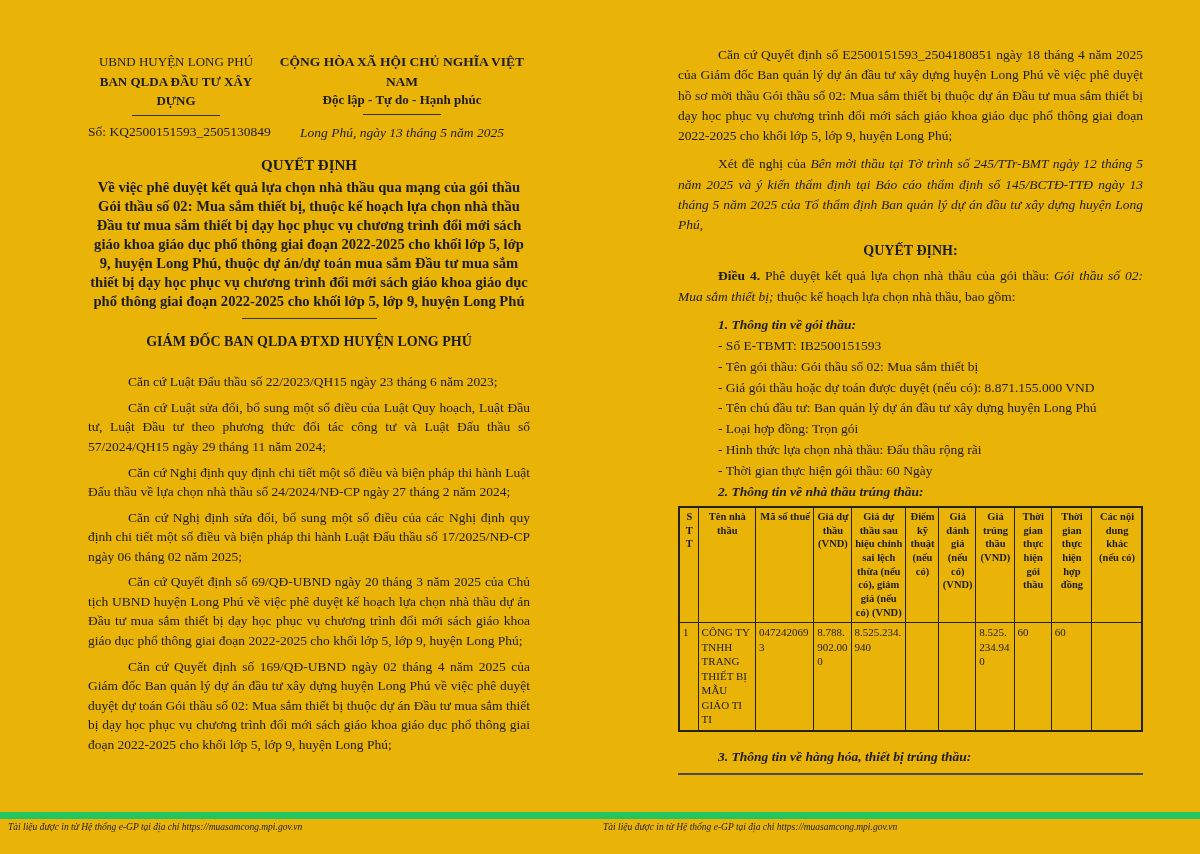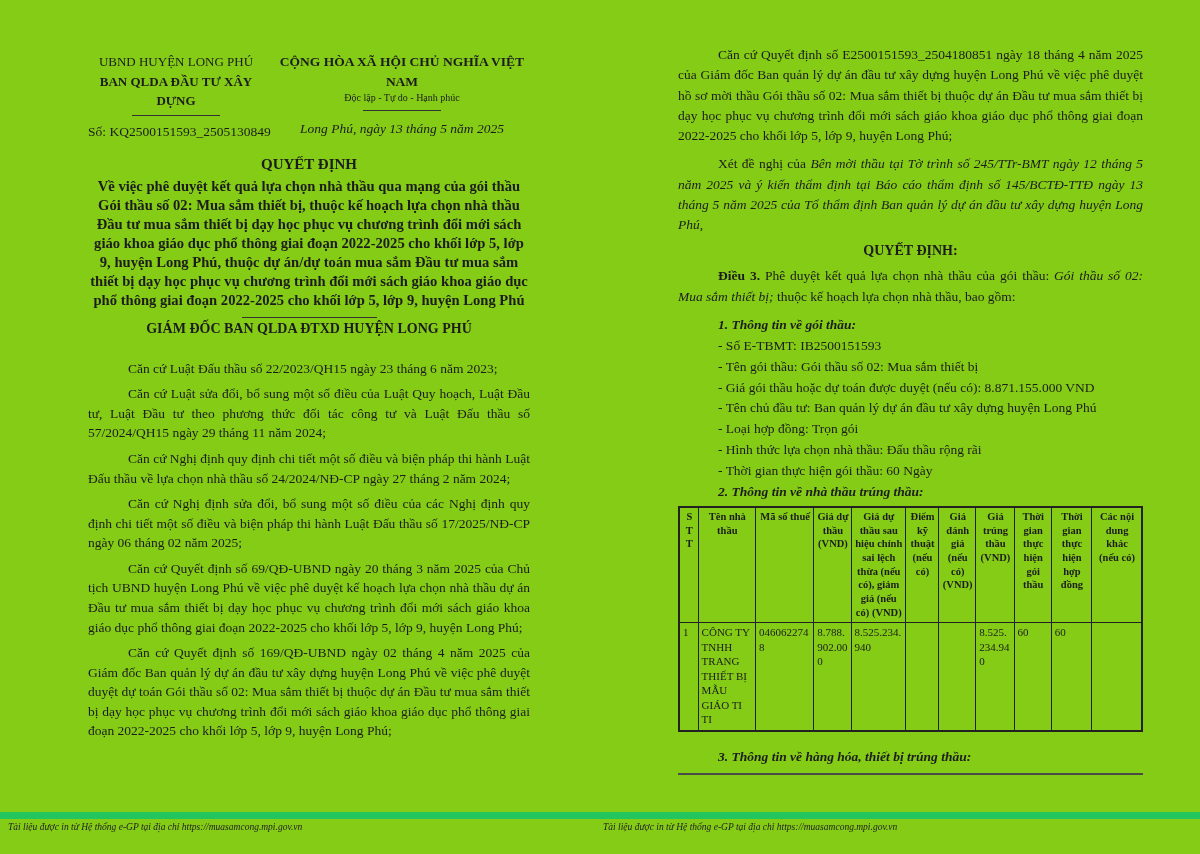--- a/index.html
+++ b/index.html
@@ -3,42 +3,42 @@
 <meta charset="utf-8">
 <style>
   * { box-sizing: border-box; }
   html, body { margin: 0; padding: 0; }
   body {
     width: 1200px; height: 854px; overflow: hidden;
     background: #ffffff; color: #1c1c1c;
     font-family: "Liberation Serif", "DejaVu Serif", serif;
   }
   .canvas { position: relative; width: 1200px; height: 854px; display: flex; }
-  .page { position: relative; width: 600px; height: 854px; background: #84cc16; }
+  .page { position: relative; width: 600px; height: 854px; background: #eab308; }
   .page-1 { padding: 52px 70px 0 88px; }
   .page-2 { padding: 45px 57px 0 78px; }
 
   
   .hdr { display: flex; }
   .hdr-left { width: 176px; text-align: center; flex: none; }
   .hdr-right { flex: 1; text-align: center; padding-left: 10px; }
   .org-line1 { font-size: 13px; line-height: 1.5; }
   .org-line2 { font-size: 13px; font-weight: bold; line-height: 1.5; }
   .rule-sm { border-top: 1px solid #333; height: 0; margin: 4px auto 0; }
   .rule-org { width: 88px; }
   .rule-nat { width: 78px; }
   .doc-number { font-size: 13.5px; text-align: left; margin-top: 8px; white-space: nowrap; }
   .nat-line1 { font-size: 13.5px; font-weight: bold; line-height: 1.45; }
-  .nat-line2 { font-size: 10px; font-weight: normal; line-height: 1.45; }
+  .nat-line2 { font-size: 13px; font-weight: bold; line-height: 1.45; }
   .date-line { font-size: 13.5px; font-style: italic; margin-top: 10px; }
 
   .h-decision { text-align: center; font-weight: bold; font-size: 15px; margin-top: 15px; line-height: 1.3; }
   .subject { text-align: center; font-weight: bold; font-size: 14.6px; line-height: 1.3; margin-top: 3px; }
   .rule-center { border-top: 1px solid #333; width: 135px; margin: 7px auto 0; height: 0; }
-  .issuer { text-align: center; font-weight: bold; font-size: 14px; margin-top: 3px; }
+  .issuer { text-align: center; font-weight: bold; font-size: 14px; margin-top: 15px; }
 
   .paras { margin-top: 22px; }
   .para { font-size: 13.5px; line-height: 1.45; text-align: justify; text-indent: 40px; margin: 0 0 6px 0; }
 
   
   .page-2 .para { line-height: 1.5; margin-bottom: 8px; }
   .h-decision2 { text-align: center; font-weight: bold; font-size: 14px; margin: 4px 0 7px 0; }
   .bold { font-weight: bold; }
   .italic { font-style: italic; }
   .section-h { font-weight: bold; font-style: italic; font-size: 13.5px; line-height: 1.55; text-indent: 40px; margin: 0; }
@@ -100,21 +100,21 @@
   </div>
 
   <div class="page page-2">
 
     <p class="para">Căn cứ Quyết định số E2500151593_2504180851 ngày 18 tháng 4 năm 2025 của Giám đốc Ban quản lý dự án đầu tư xây dựng huyện Long Phú về việc phê duyệt hồ sơ mời thầu Gói thầu số 02: Mua sắm thiết bị thuộc dự án Đầu tư mua sắm thiết bị dạy học phục vụ chương trình đổi mới sách giáo khoa giáo dục phổ thông giai đoạn 2022-2025 cho khối lớp 5, lớp 9, huyện Long Phú;</p>
 
     <p class="para"><span>Xét đề nghị của </span><span class="italic">Bên mời thầu tại Tờ trình số 245/TTr-BMT ngày 12 tháng 5 năm 2025 và ý kiến thẩm định tại Báo cáo thẩm định số 145/BCTĐ-TTĐ ngày 13 tháng 5 năm 2025 của Tổ thẩm định Ban quản lý dự án đầu tư xây dựng huyện Long Phú,</span></p>
 
     <div class="h-decision2">QUYẾT ĐỊNH:</div>
 
-    <p class="para"><span class="bold">Điều 3.</span><span> Phê duyệt kết quả lựa chọn nhà thầu của gói thầu: </span><span class="italic">Gói thầu số 02: Mua sắm thiết bị;</span><span> thuộc kế hoạch lựa chọn nhà thầu, bao gồm:</span></p>
+    <p class="para"><span class="bold">Điều 4.</span><span> Phê duyệt kết quả lựa chọn nhà thầu của gói thầu: </span><span class="italic">Gói thầu số 02: Mua sắm thiết bị;</span><span> thuộc kế hoạch lựa chọn nhà thầu, bao gồm:</span></p>
 
     <p class="section-h">1. Thông tin về gói thầu:</p>
 
     <div>
       <div class="info-line">- Số E-TBMT: IB2500151593</div>
       <div class="info-line">- Tên gói thầu: Gói thầu số 02: Mua sắm thiết bị</div>
       <div class="info-line">- Giá gói thầu hoặc dự toán được duyệt (nếu có): 8.871.155.000 VND</div>
       <div class="info-line">- Tên chủ đầu tư: Ban quản lý dự án đầu tư xây dựng huyện Long Phú</div>
       <div class="info-line">- Loại hợp đồng: Trọn gói</div>
       <div class="info-line">- Hình thức lựa chọn nhà thầu: Đấu thầu rộng rãi</div>
@@ -149,21 +149,21 @@
           <th>Giá trúng thầu (VND)</th>
           <th>Thời gian thực hiện gói thầu</th>
           <th>Thời gian thực hiện hợp đồng</th>
           <th>Các nội dung khác (nếu có)</th>
         </tr>
       </thead>
       <tbody>
         <tr>
           <td>1</td>
           <td>CÔNG TY TNHH TRANG THIẾT BỊ MẪU GIÁO TI TI</td>
-          <td class="num">0460622748</td>
+          <td class="num">0472420693</td>
           <td class="num">8.788.902.000</td>
           <td class="num">8.525.234.940</td>
           <td></td>
           <td></td>
           <td class="num">8.525.234.940</td>
           <td>60</td>
           <td>60</td>
           <td></td>
         </tr>
       </tbody>

